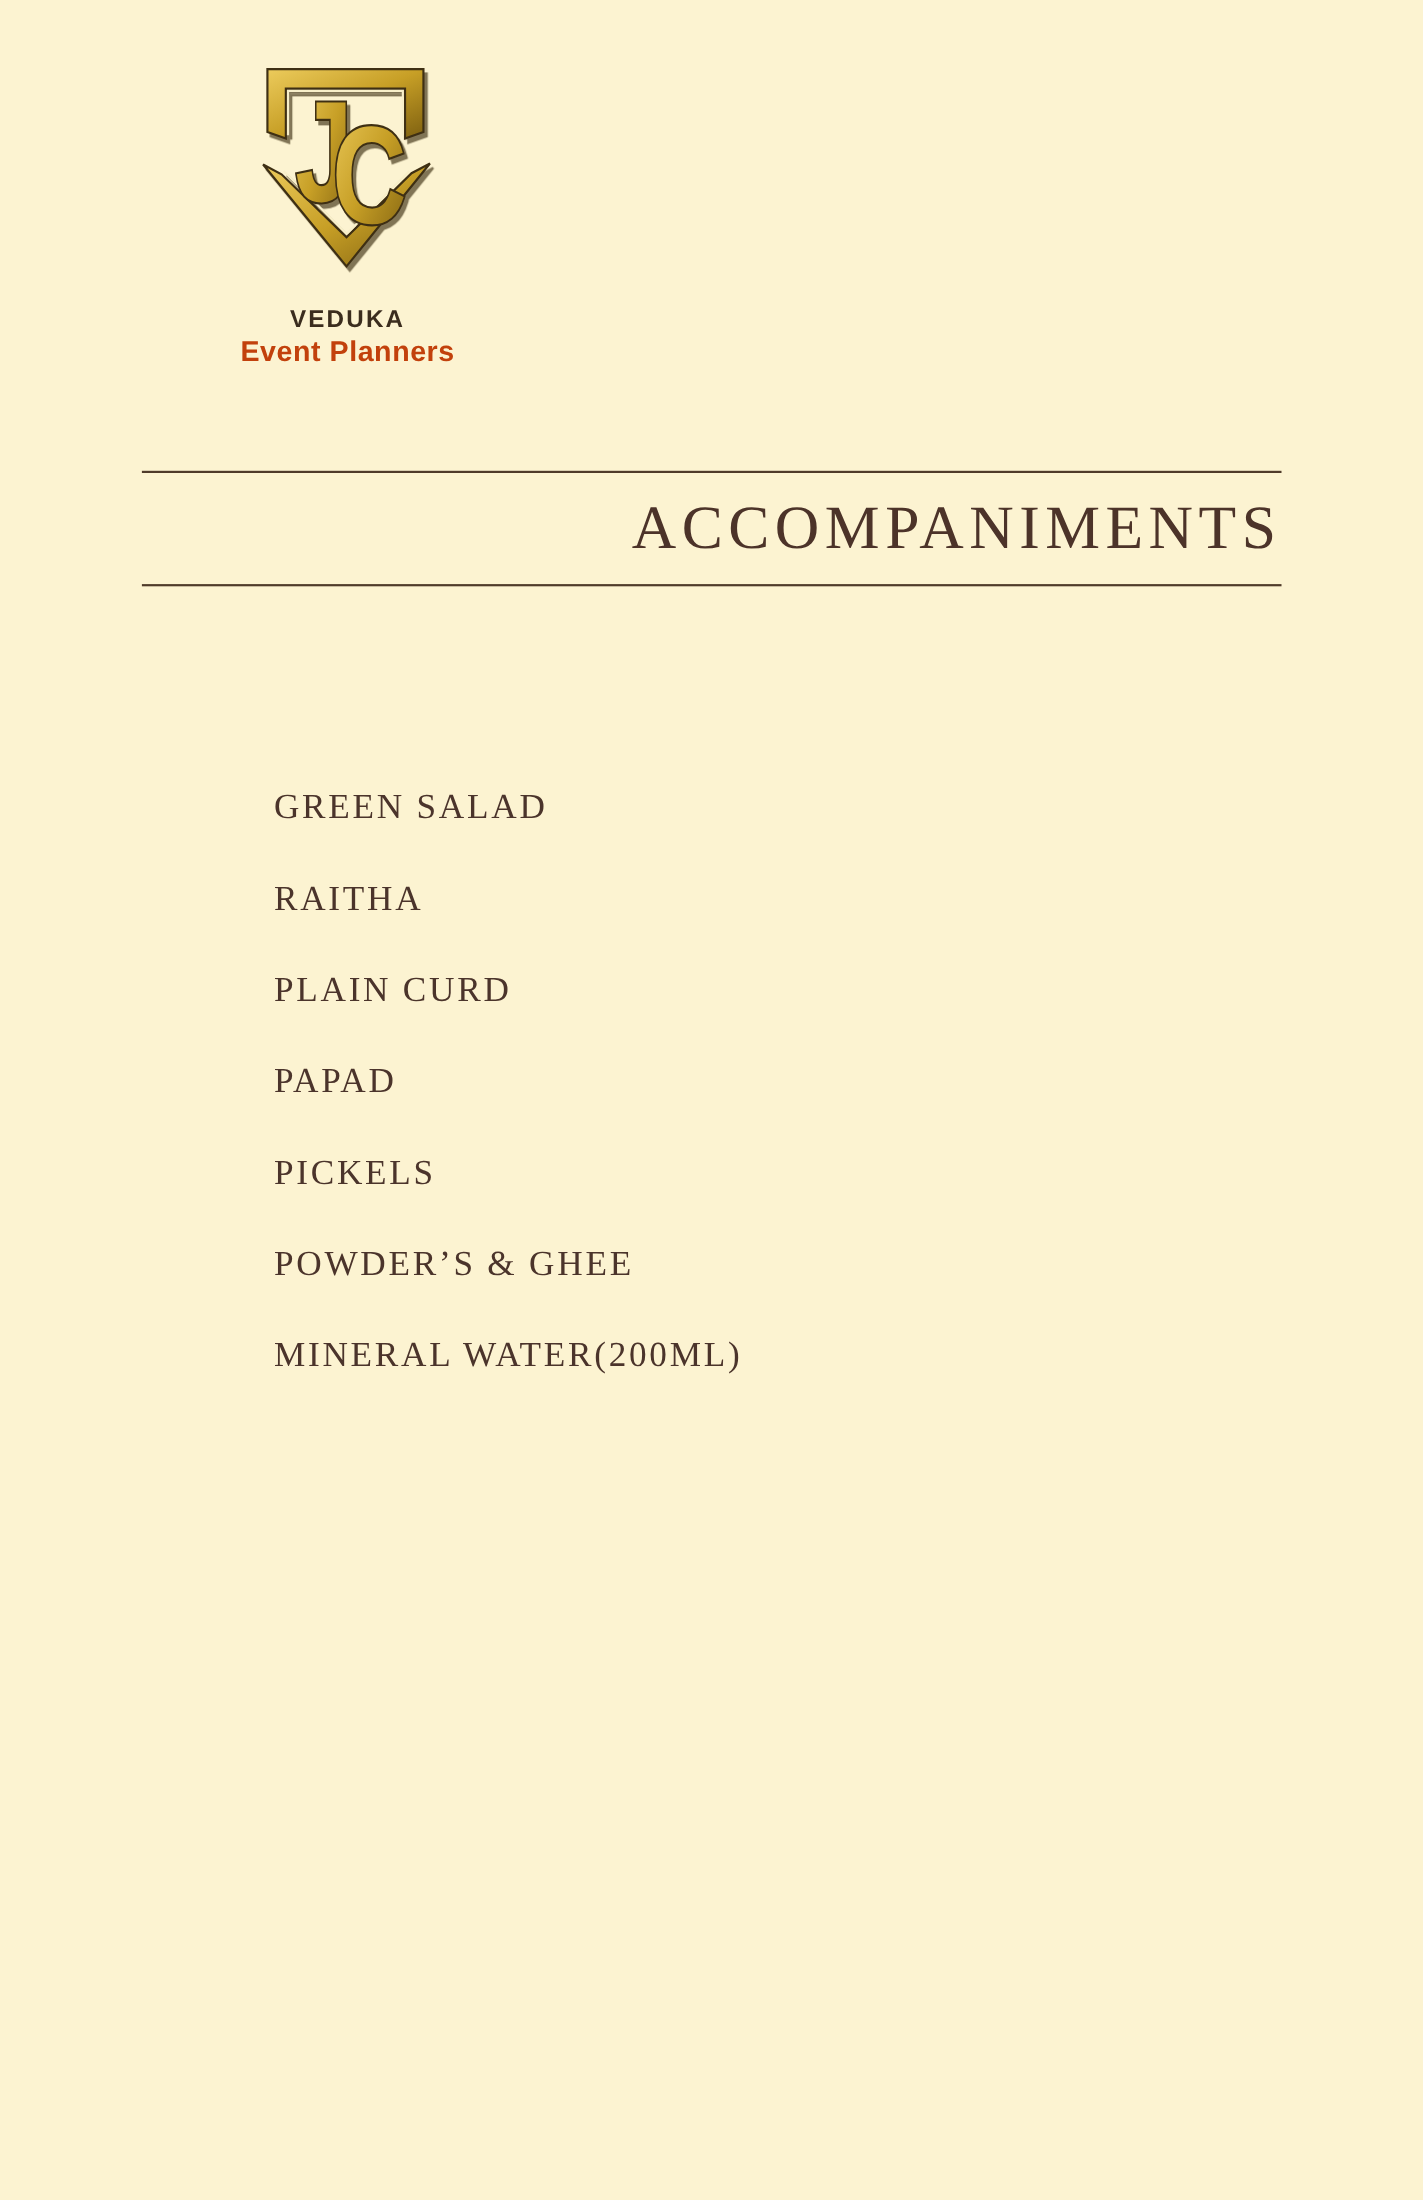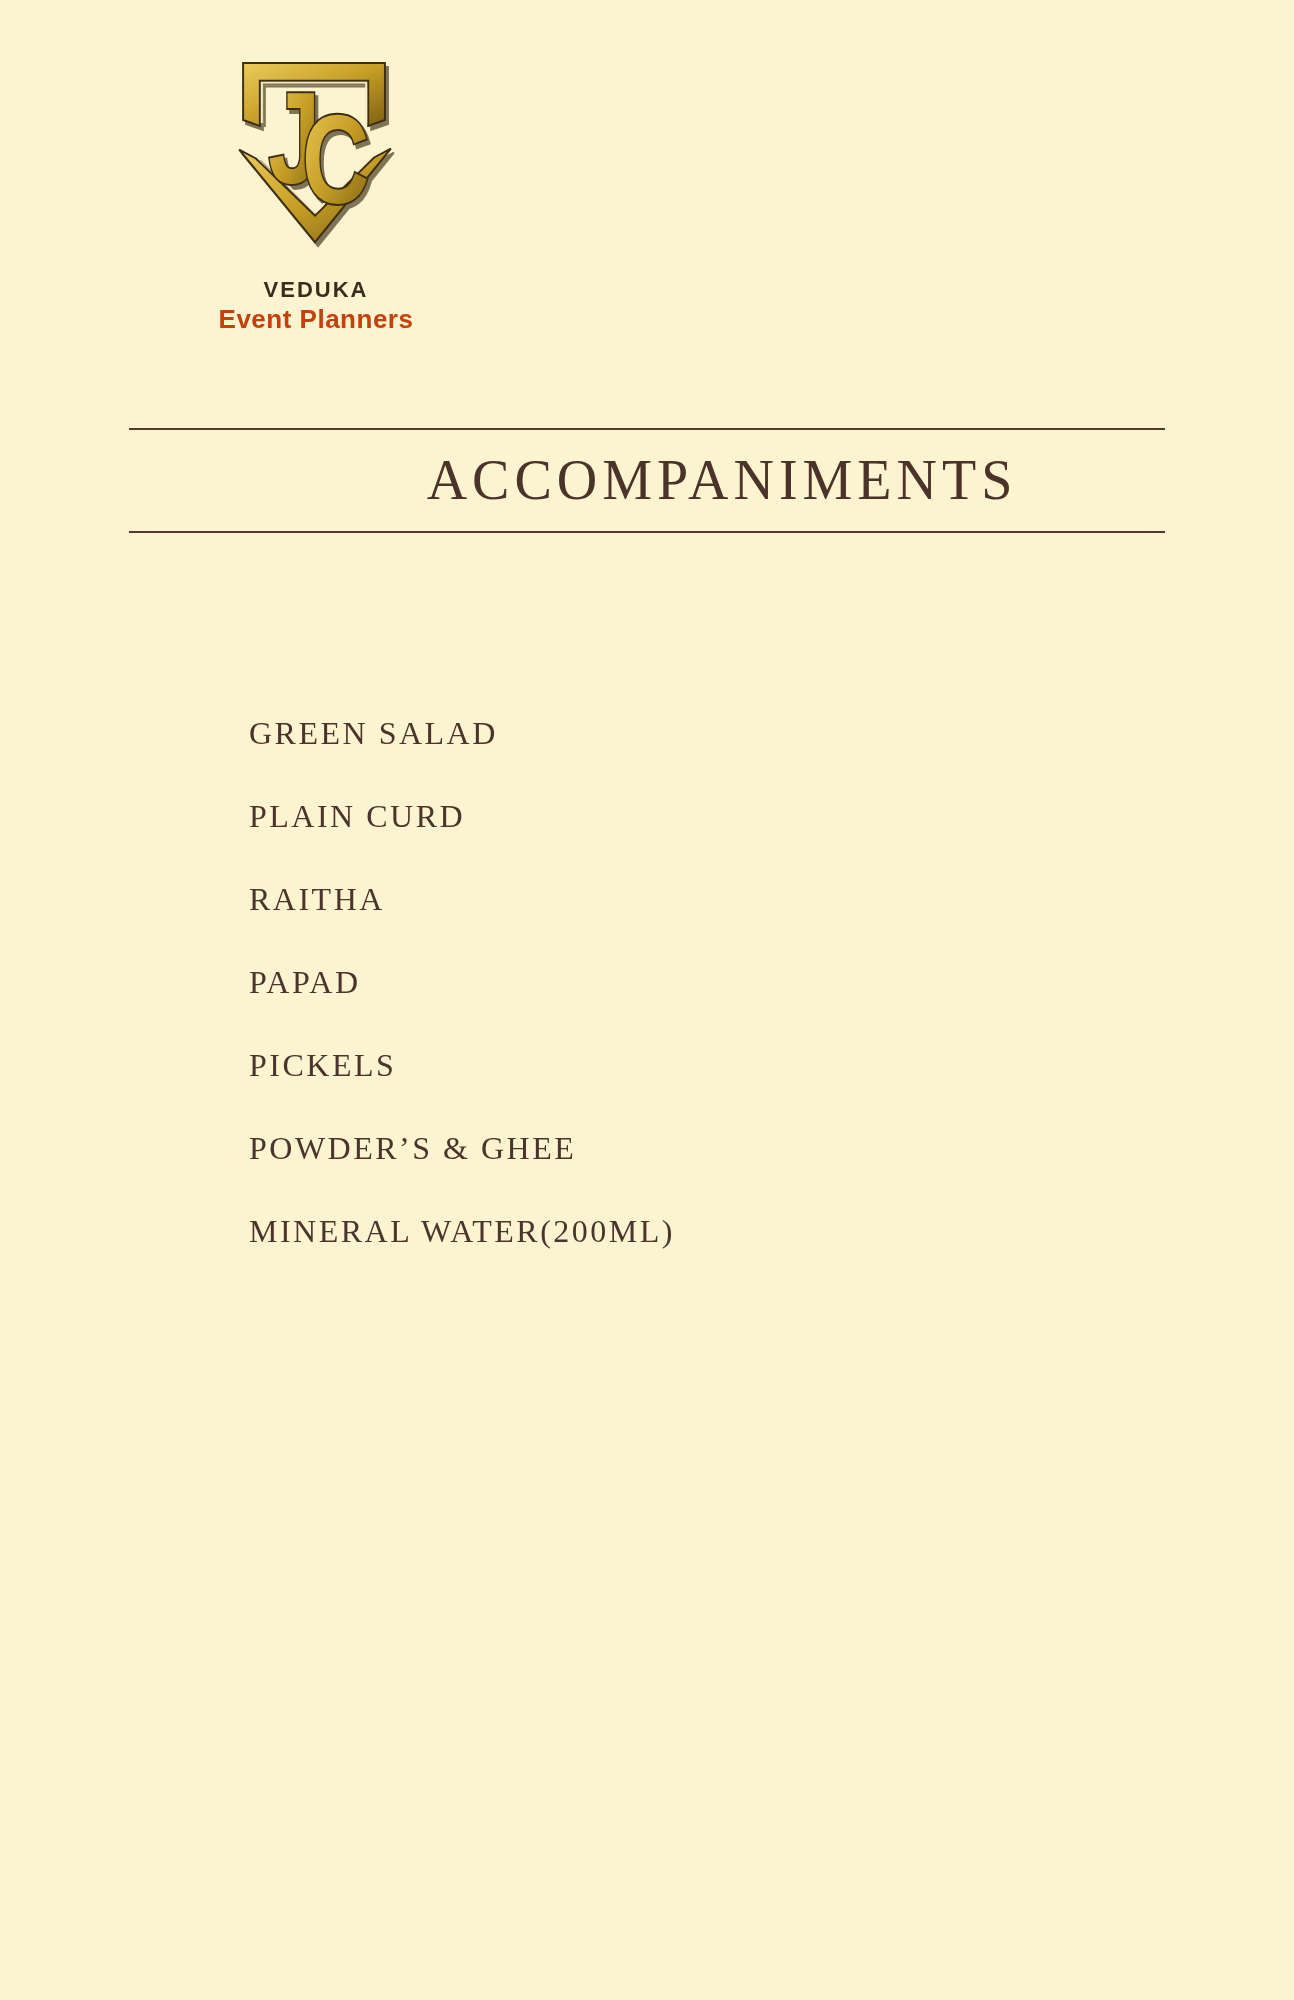--- a/index.html
+++ b/index.html
@@ -63,21 +63,21 @@
     border-top: 2px solid #4F3B2A;
     border-bottom: 2px solid #4F3B2A;
   }
   .section-title {
     margin: 0;
     font-family: "Liberation Serif", serif;
     font-weight: normal;
     font-size: 56px;
     letter-spacing: 5px;
     line-height: 101px;
-    text-align: center;
+    text-align: right;
     text-indent: 150px;
     color: #4C3329;
     white-space: nowrap;
   }
 
   
   .menu-list {
     position: absolute;
     left: 249px;
     top: 692px;
@@ -124,19 +124,19 @@
   <div class="brand-name">VEDUKA</div>
   <div class="brand-tagline">Event Planners</div>
 </div>
 
 <div class="title-band">
   <h1 class="section-title">ACCOMPANIMENTS</h1>
 </div>
 
 <ul class="menu-list">
   <li class="menu-item">GREEN SALAD</li>
+  <li class="menu-item">RAITHA</li>
   <li class="menu-item">PLAIN CURD</li>
-  <li class="menu-item">RAITHA</li>
   <li class="menu-item">PAPAD</li>
   <li class="menu-item">PICKELS</li>
   <li class="menu-item">POWDER’S &amp; GHEE</li>
   <li class="menu-item">MINERAL WATER(200ML)</li>
 </ul>
 
 </body></html>

